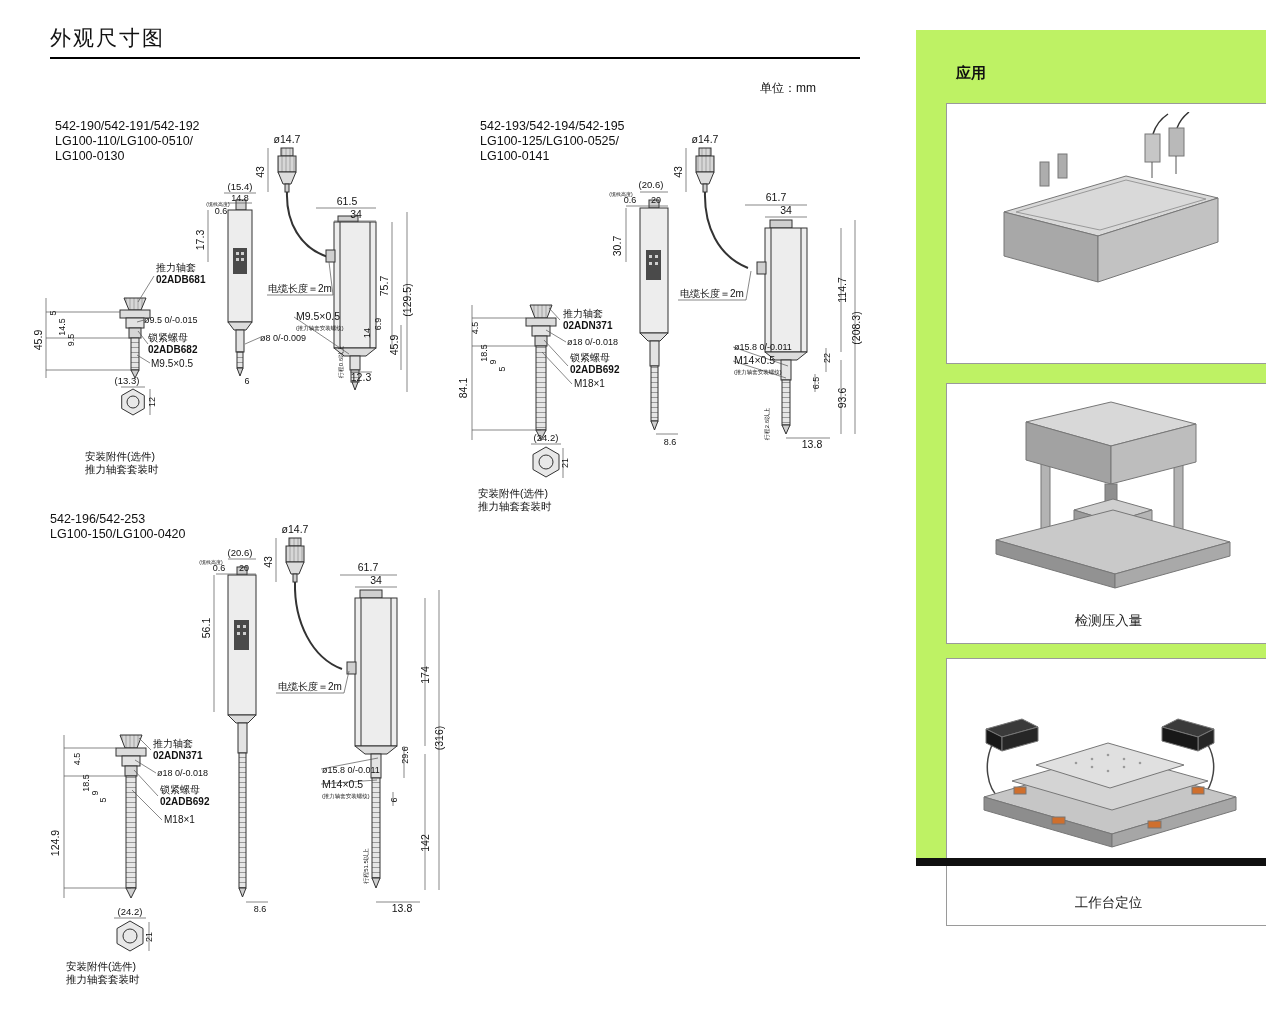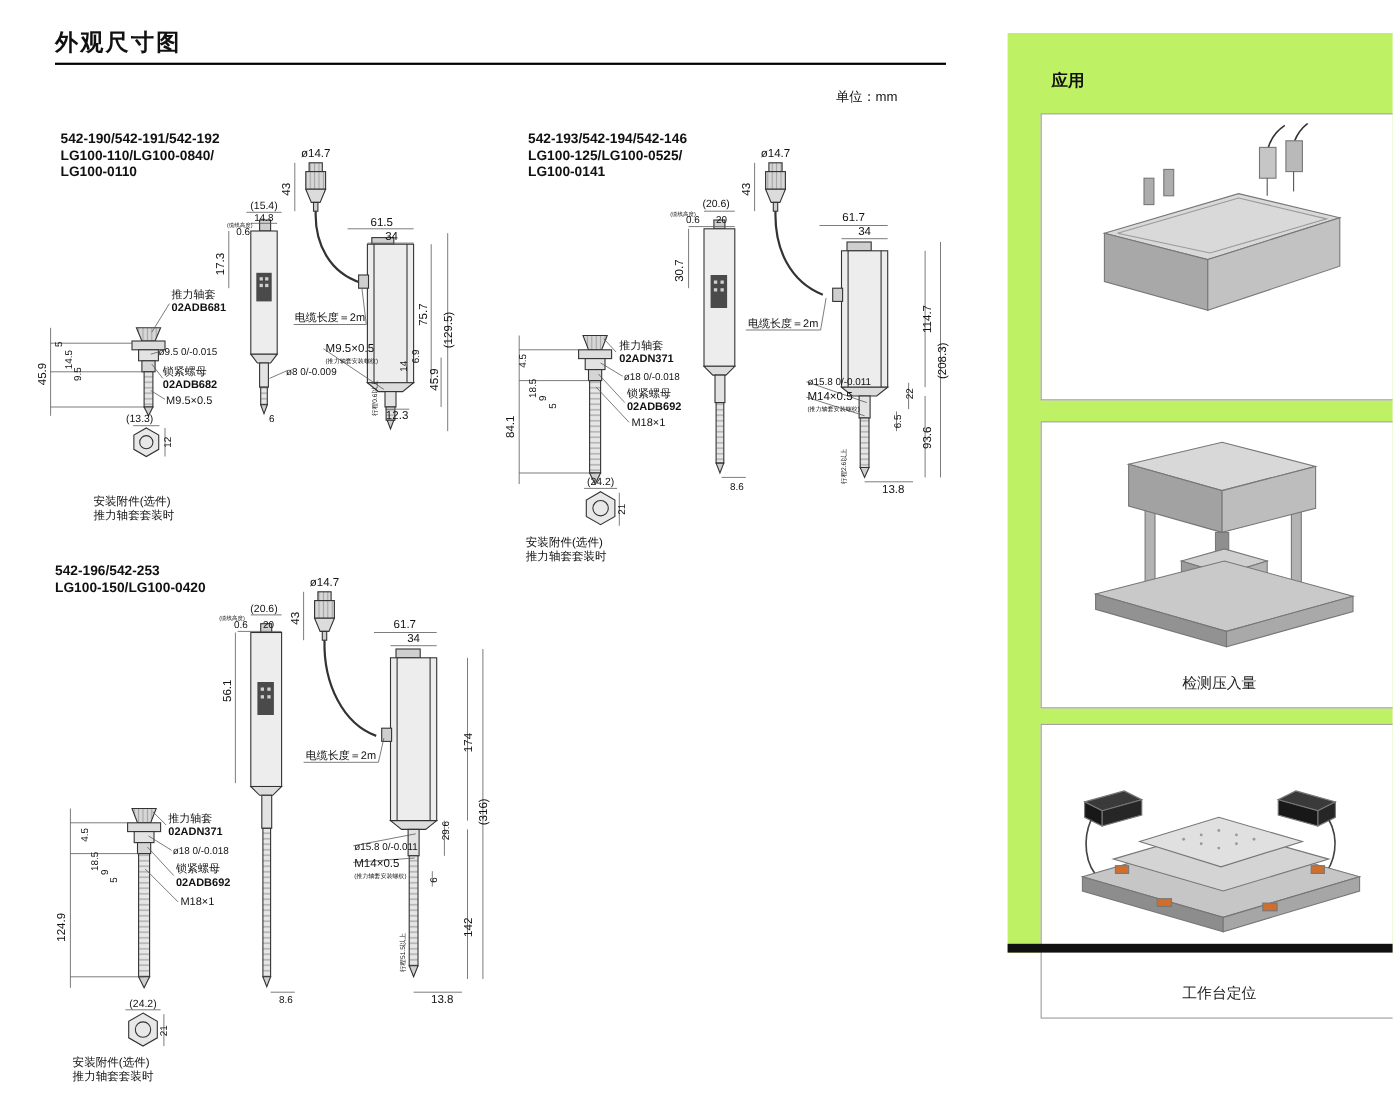--- a/index.html
+++ b/index.html
@@ -1,22 +1,22 @@
 <!DOCTYPE html>
 <html><head>
 <meta charset="utf-8">
 <style>
   html,body{margin:0;padding:0}
   body{width:1266px;height:1010px;position:relative;background:#fff;overflow:hidden;
        font-family:"Liberation Sans","DejaVu Sans",sans-serif;color:#111}
   .abs{position:absolute}
-  #page-title{left:50px;top:24px;font-size:21px;font-weight:bold;letter-spacing:2px}
+  #page-title{left:50px;top:24px;font-size:21px;font-weight:normal;letter-spacing:2px}
   #title-rule{left:50px;top:57px;width:810px;height:2px;background:#000}
   #unit-label{left:760px;top:80px;font-size:12px}
-  .model-header{font-size:12.5px;font-weight:bold;line-height:15px;white-space:nowrap}
+  .model-header{font-size:12.5px;font-weight:normal;line-height:15px;white-space:nowrap}
   .mount-note{font-size:10.5px;line-height:13px;white-space:nowrap}
   #drawings{left:0;top:0}
   #drawings text{fill:#111}
   .apps-panel{left:916px;top:30px;width:386px;height:836px;background:#bef264}
   .apps-title{position:absolute;left:40px;top:34px;font-size:15px;font-weight:bold}
   .app-card{position:absolute;left:30px;width:325px;background:#fff;border:1px solid #9a9a9a;box-sizing:border-box}
   .card1{top:73px;height:261px}
   .card2{top:353px;height:261px}
   .card3{top:628px;height:268px}
   .app-caption{position:absolute;left:0;right:0;bottom:13px;text-align:center;font-size:13.5px;color:#222}
@@ -25,25 +25,25 @@
 </style>
 </head>
 <body>
 
 <div class="abs" id="page-title">外观尺寸图</div>
 <div class="abs" id="title-rule"></div>
 <div class="abs" id="unit-label">单位：mm</div>
 
 <div class="abs model-header" style="left:55px;top:119px">
   <div>542-190/542-191/542-192</div>
-  <div>LG100-110/LG100-0840/</div>
-  <div>LG100-0110</div>
+  <div>LG100-110/LG100-0510/</div>
+  <div>LG100-0130</div>
 </div>
 <div class="abs model-header" style="left:480px;top:119px">
-  <div>542-193/542-194/542-146</div>
+  <div>542-193/542-194/542-195</div>
   <div>LG100-125/LG100-0525/</div>
   <div>LG100-0141</div>
 </div>
 <div class="abs model-header" style="left:50px;top:512px">
   <div>542-196/542-253</div>
   <div>LG100-150/LG100-0420</div>
 </div>
 
 <div class="abs mount-note" style="left:85px;top:450px">
   <div>安装附件(选件)</div>

